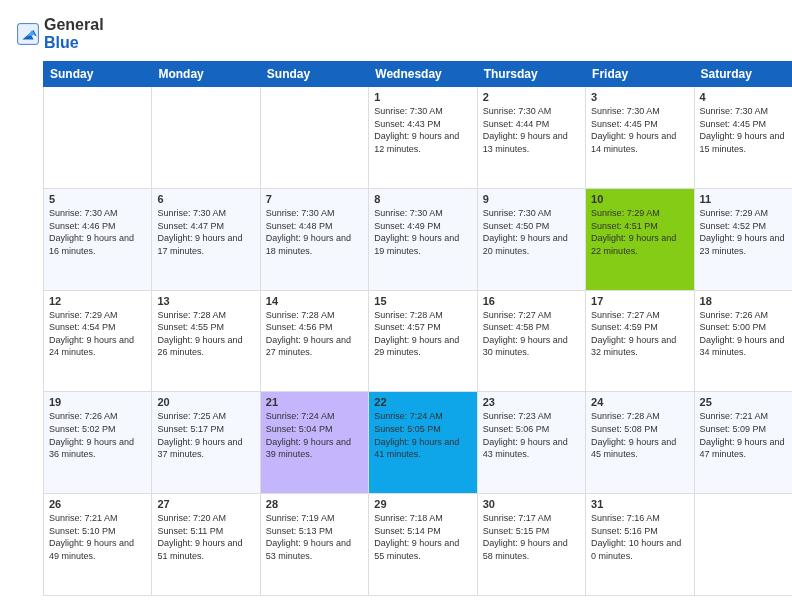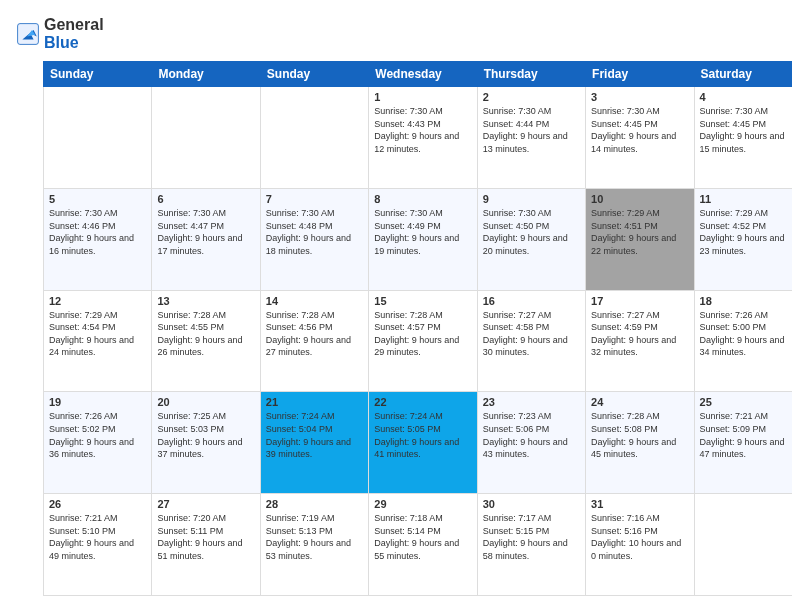--- a/index.html
+++ b/index.html
@@ -184,21 +184,21 @@
             <div class="day-info" style="white-space: pre-line;">Sunrise: 7:30 AM
 Sunset: 4:49 PM
 Daylight: 9 hours and 19 minutes.</div>
           </td>
           <td style="background: rgb(245, 248, 255);">
             <span class="day-number">9</span>
             <div class="day-info" style="white-space: pre-line;">Sunrise: 7:30 AM
 Sunset: 4:50 PM
 Daylight: 9 hours and 20 minutes.</div>
           </td>
-          <td style="background: #a3a3a3;">
+          <td style="background: #84cc16;">
             <span class="day-number">10</span>
             <div class="day-info" style="white-space: pre-line;">Sunrise: 7:29 AM
 Sunset: 4:51 PM
 Daylight: 9 hours and 22 minutes.</div>
           </td>
           <td style="background: rgb(245, 248, 255);">
             <span class="day-number">11</span>
             <div class="day-info" style="white-space: pre-line;">Sunrise: 7:29 AM
 Sunset: 4:52 PM
 Daylight: 9 hours and 23 minutes.</div>
@@ -251,24 +251,24 @@
         <tr style="background: rgb(245, 248, 255);">
           <td style="background: rgb(245, 248, 255);">
             <span class="day-number">19</span>
             <div class="day-info" style="white-space: pre-line;">Sunrise: 7:26 AM
 Sunset: 5:02 PM
 Daylight: 9 hours and 36 minutes.</div>
           </td>
           <td style="background: rgb(245, 248, 255);">
             <span class="day-number">20</span>
             <div class="day-info" style="white-space: pre-line;">Sunrise: 7:25 AM
-Sunset: 5:03 PM
+Sunset: 5:17 PM
 Daylight: 9 hours and 37 minutes.</div>
           </td>
-          <td style="background: #0ea5e9;">
+          <td style="background: #c4b5fd;">
             <span class="day-number">21</span>
             <div class="day-info" style="white-space: pre-line;">Sunrise: 7:24 AM
 Sunset: 5:04 PM
 Daylight: 9 hours and 39 minutes.</div>
           </td>
           <td style="background: #0ea5e9;">
             <span class="day-number">22</span>
             <div class="day-info" style="white-space: pre-line;">Sunrise: 7:24 AM
 Sunset: 5:05 PM
 Daylight: 9 hours and 41 minutes.</div>

